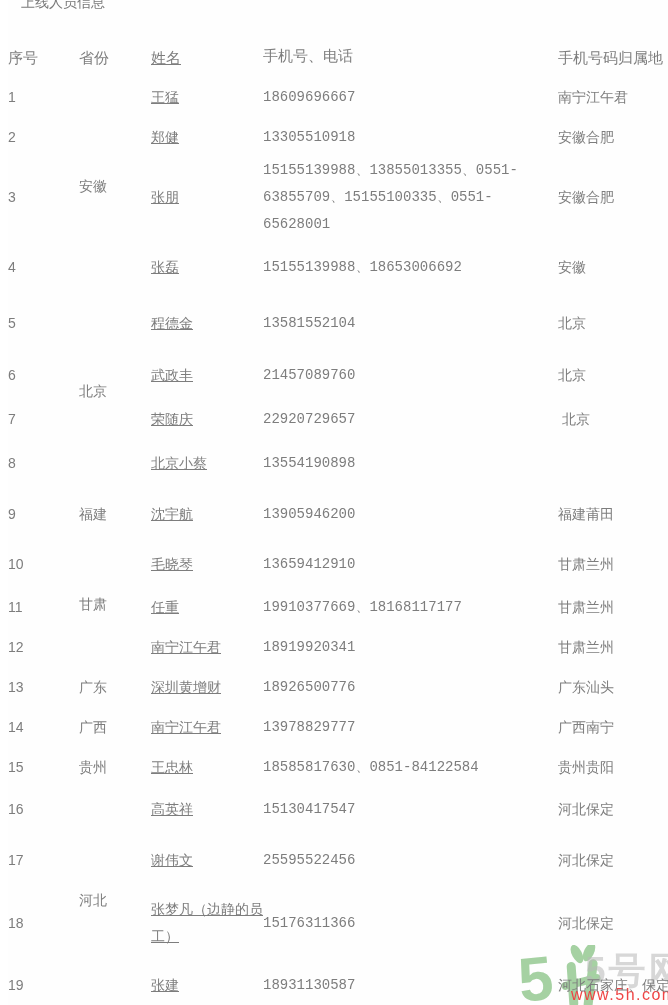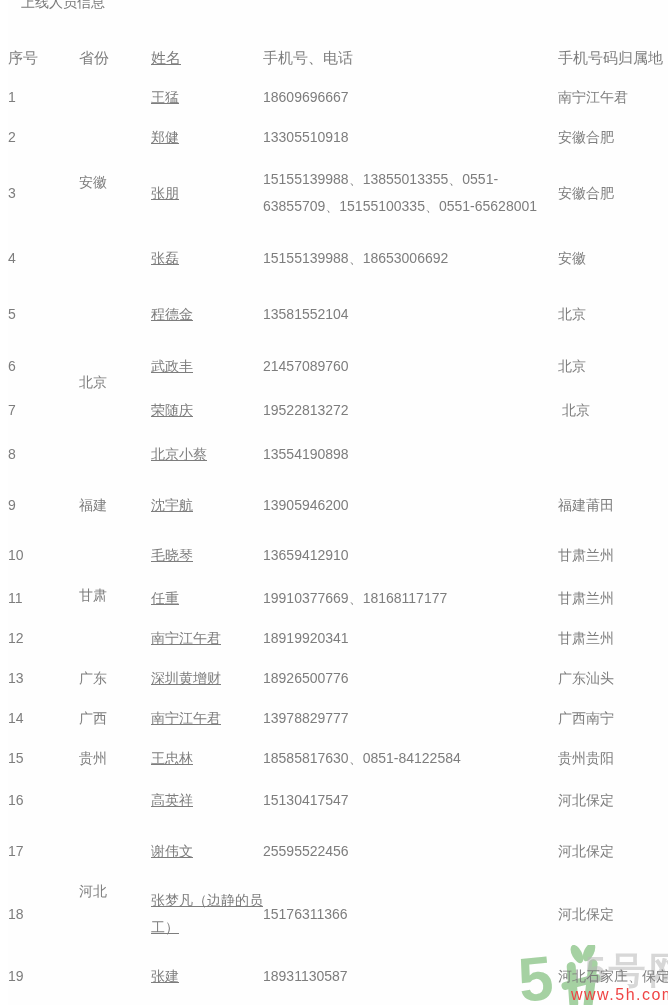--- a/index.html
+++ b/index.html
@@ -12,21 +12,21 @@
     position:absolute;top:37px;left:0;width:668px;z-index:2;
     border-collapse:collapse;table-layout:fixed;
   }
   .tbl th,.tbl td{
     padding:0;margin:0;font-weight:normal;text-align:left;
     vertical-align:middle;color:#7d7d7d;line-height:27px;font-size:14px;
   }
   .c1{padding-left:12px;font-size:13px;}
   .c2{padding-left:12px;}
   .c3{padding-left:12px;padding-right:2px;text-decoration:underline;}
-  .c4{padding-left:5px;font-size:13px;}
+  .c4{padding-left:5px;font-size:13px;font-family:Liberation Mono, monospace;}
   .c5{padding-left:0;}
   th.c1,th.c2,th.c3,th.c5{font-size:15px;}
   th.c4{font-size:15px;}
   .pb{padding-bottom:24px;}
   .vb{vertical-align:bottom;padding-bottom:4px;font-family:Liberation Mono, monospace;}
   .wm{position:absolute;z-index:1;}
   .wm-site{
     left:577px;top:946px;font-size:37px;font-weight:800;letter-spacing:3px;
     color:#b8b8b8;opacity:.55;white-space:nowrap;
   }
@@ -92,21 +92,21 @@
       </tr>
       <tr style="height:48px">
         <td class="c1">6</td>
         <td class="c3">武政丰</td>
         <td class="c4">21457089760</td>
         <td class="c5">北京</td>
       </tr>
       <tr style="height:40px">
         <td class="c1">7</td>
         <td class="c3">荣随庆</td>
-        <td class="c4">19522813272</td>
+        <td class="c4">22920729657</td>
         <td class="c5">&nbsp;北京</td>
       </tr>
       <tr style="height:48px">
         <td class="c1">8</td>
         <td class="c3">北京小蔡</td>
         <td class="c4">13554190898</td>
         <td class="c5"></td>
       </tr>
       <tr style="height:54px">
         <td class="c1">9</td>

